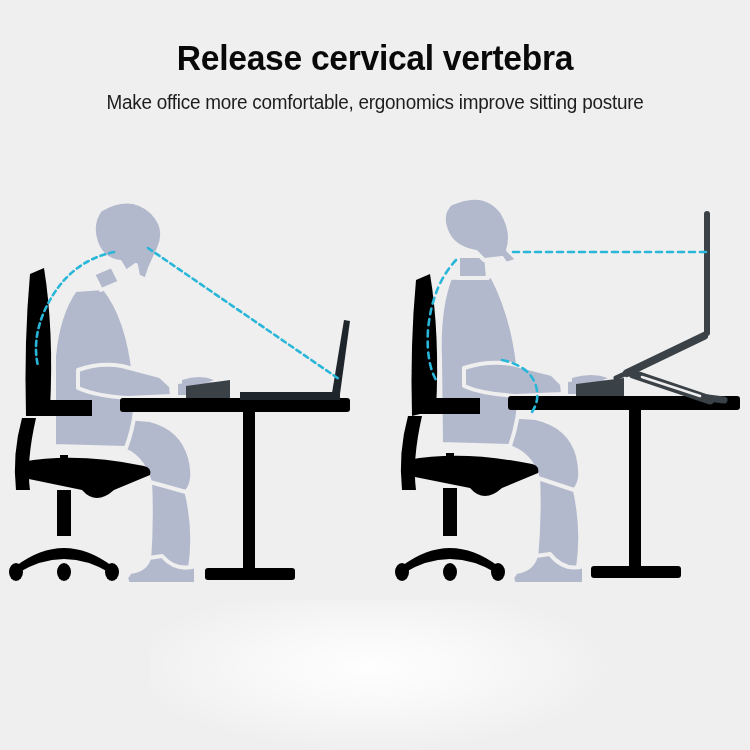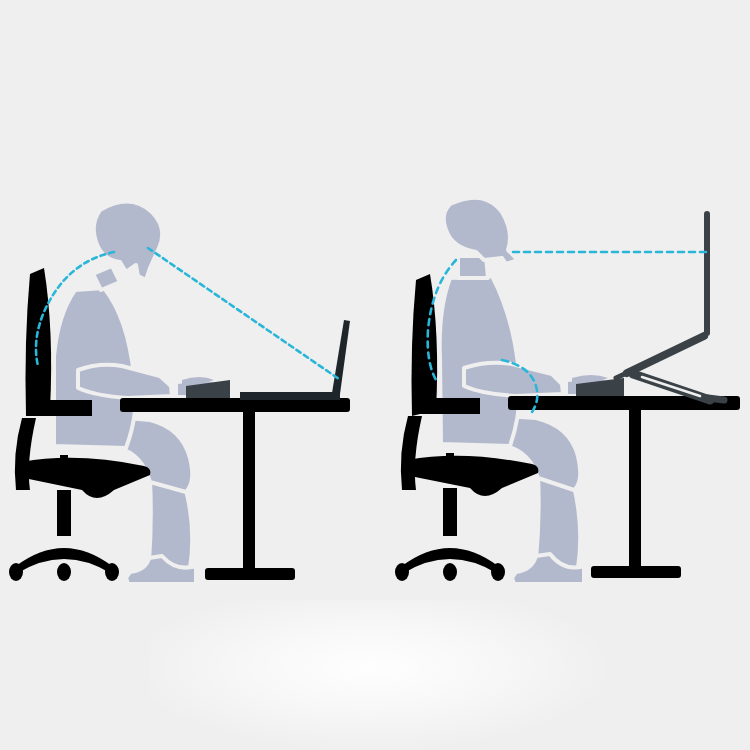--- a/index.html
+++ b/index.html
@@ -66,20 +66,24 @@
     width: 750px;
     height: 440px;
   }
   svg { display: block; }
 </style>
 </head>
 <body>
 
 <div id="poster">
 
+  <div id="header">
+    <h1 id="title">Release cervical vertebra</h1>
+    <p id="subtitle">Make office more comfortable, ergonomics improve sitting posture</p>
+  </div>
 
   <div id="scene">
     <svg width="750" height="440" viewBox="0 0 750 440" xmlns="http://www.w3.org/2000/svg">
 
       <g>
 
         <g fill="#b3b9cc" stroke="#efefef" stroke-width="4" stroke-linejoin="round" stroke-linecap="round">
 
           <path d="M150 290 L186 300 Q196 340 190 378 L183 382 L149 372 Q152 330 150 290 Z"></path>
           <path d="M149 368 Q146 380 130 382 L126 388 L128 394 L196 394 L196 376 Q176 382 162 366 Z"></path>

